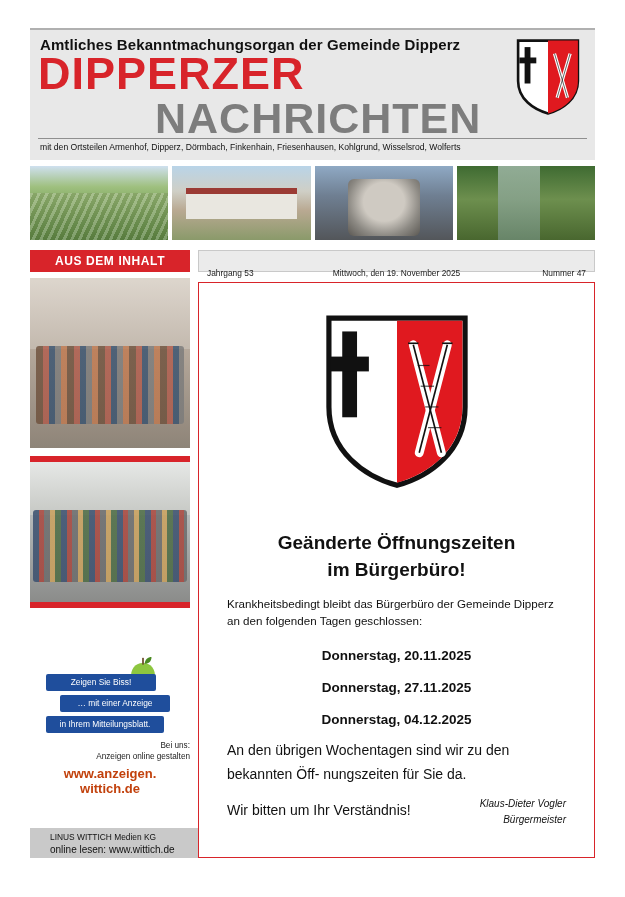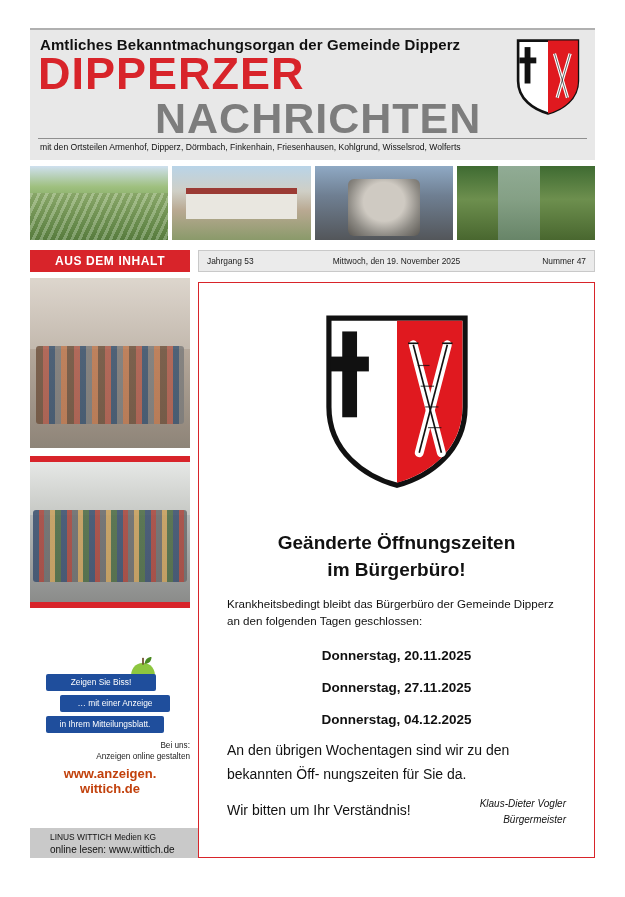--- a/index.html
+++ b/index.html
@@ -240,21 +240,21 @@
     position: absolute;
     left: 198px; top: 250px;
     width: 397px;
     height: 22px;
     background: #ebebeb;
     border: 1px solid #c9c9c9;
     box-sizing: border-box;
   }
   .issue-bar div {
     position: absolute;
-    top: 0;
+    top: 12px;
     line-height: 20px;
     font-size: 8.4px;
     color: #222;
   }
   .issue-jahrgang { left: 8px; }
   .issue-date { left: 0; width: 100%; text-align: center; }
   .issue-nummer { right: 8px; }
 
   .main-panel {
     position: absolute;

